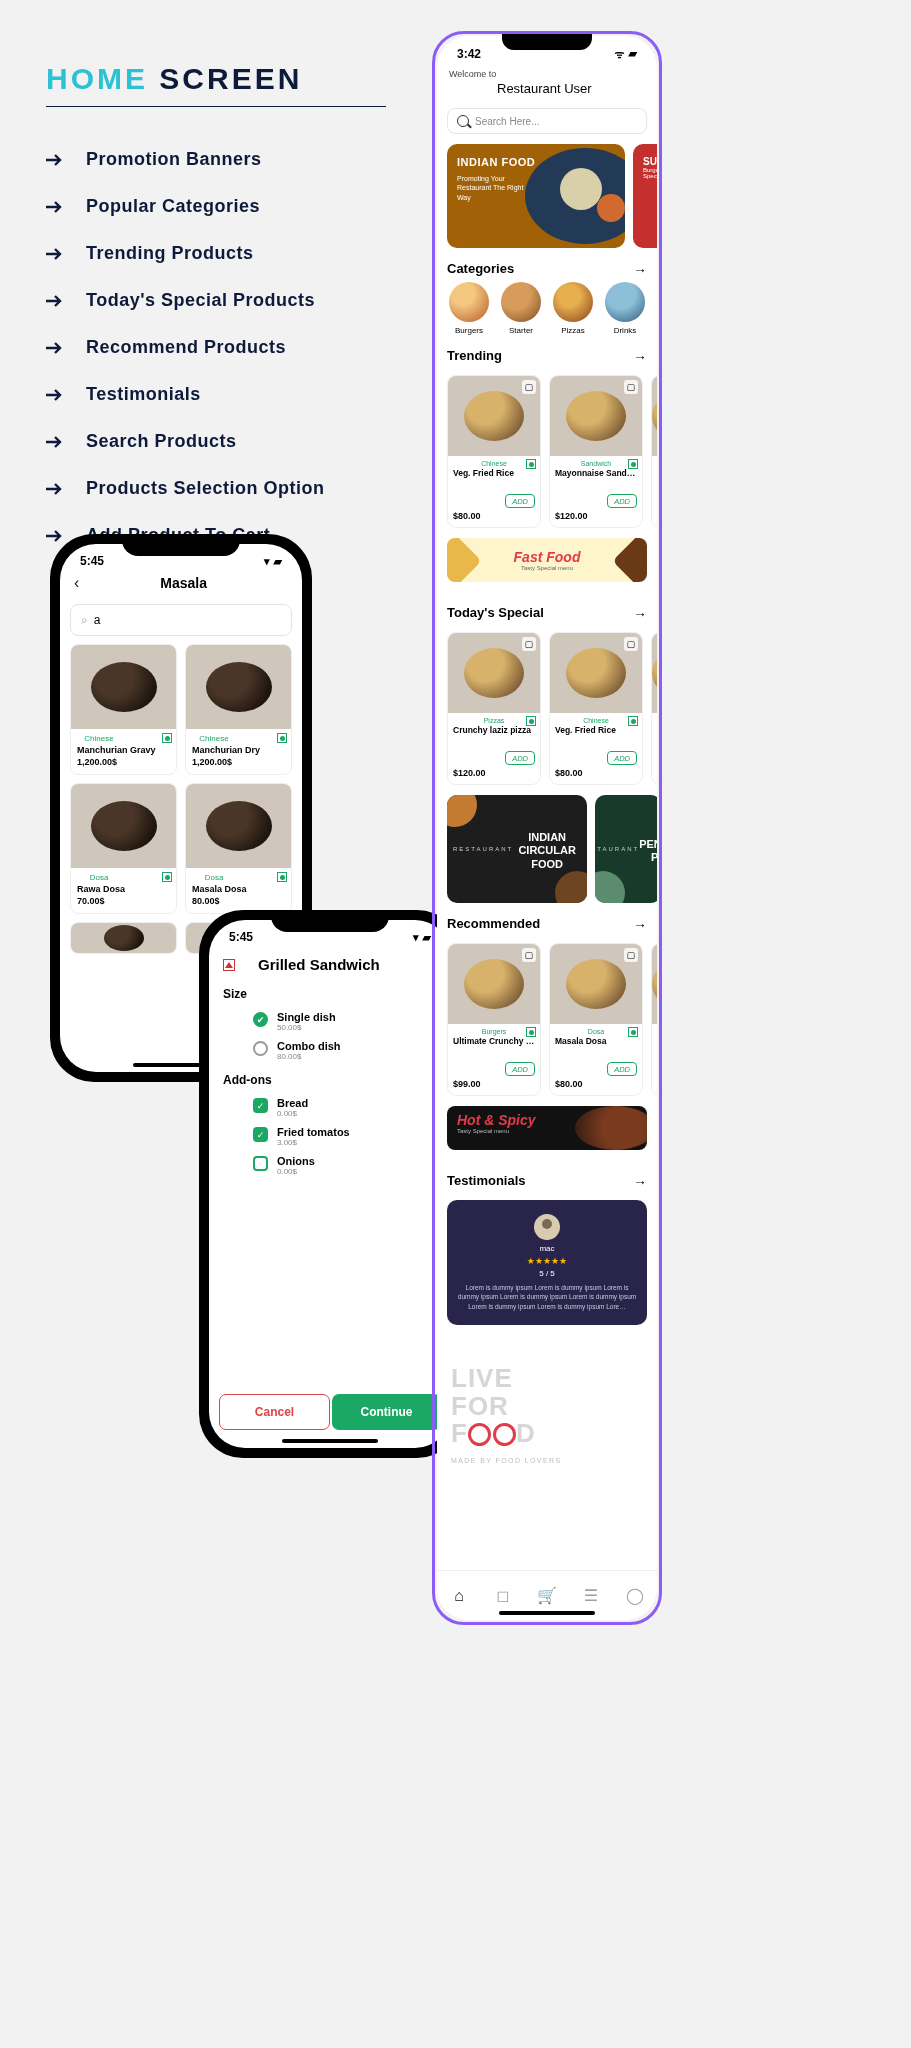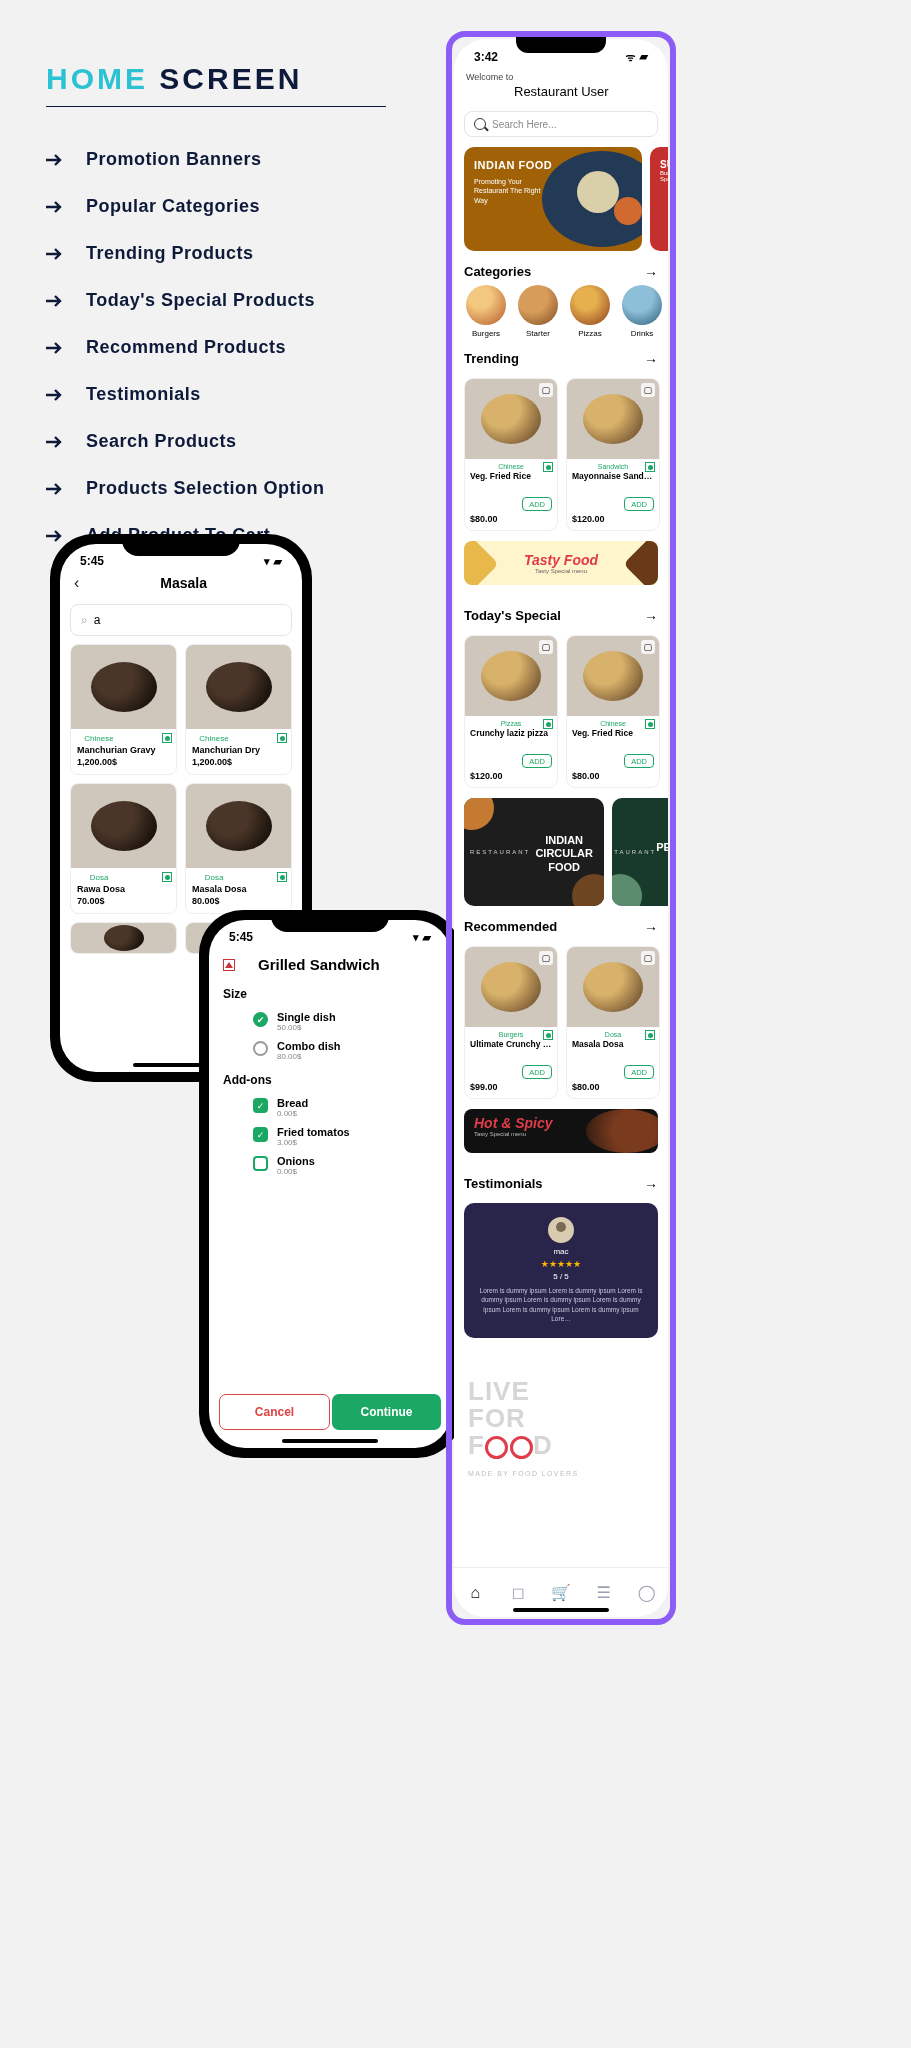--- a/index.html
+++ b/index.html
@@ -65,21 +65,21 @@
   .opt .chk.on{ background:#1ba764; }
   .opt .txt .nm { font-size:11px; font-weight:600; }
   .opt .txt .pr { font-size:8px; color:#888; }
   .cta-row { position:absolute; left:10px; right:10px; bottom:18px; display:flex; gap:2px; }
   .cta-row button { flex:1; height:36px; border-radius:7px; font-size:12px; font-weight:700; border:none; }
   .cta-row .cancel { background:#fff; border:1px solid #d44; color:#d44; }
   .cta-row .cont { background:#1ba764; color:#fff; }
   .homebar { position:absolute; bottom:5px; left:50%; transform:translateX(-50%); width:96px; height:4px; background:#000; border-radius:3px; }
 
   
-  #p3 { left:446px; top:31px; width:230px; height:1594px; border-radius:19px; border:6px solid #8b5cf6; background:transparent; }
+  #p3 { left:432px; top:31px; width:230px; height:1594px; border-radius:32px; border:3px solid #8b5cf6; background:transparent; }
   #p3 .screen { inset:2px; border-radius:32px; }
   #p3 .notch { width:90px; height:16px; border-radius:0 0 12px 12px; }
   .h-head { padding:6px 12px 8px; }
   .h-head .wel { font-size:9px; color:#444; }
   .h-head .nm { font-size:13px; font-weight:400; margin-top:2px;padding-left:48px; }
   .h-search { margin:4px 10px 10px; border:1px solid #e5e5e5; border-radius:8px; padding:6px 9px; display:flex; align-items:center; gap:6px; font-size:10px; color:#888; }
   .h-search .mag{ width:12px; height:12px; border:1.6px solid #333; border-radius:50%; position:relative;}
   .h-search .mag::after{content:''; position:absolute; width:5px; height:1.6px; background:#333; transform:rotate(45deg); right:-4px; bottom:-1px;}
   .banner-row { display:flex; gap:8px; padding:0 10px; }
   .banner { height:104px; border-radius:10px; position:relative; color:#fff; padding:12px 10px; overflow:hidden; flex-shrink:0; }
@@ -109,21 +109,21 @@
   .hcard-row { display:flex; gap:8px; padding:6px 10px 0; overflow:hidden; }
   .hcard { width:94px; flex-shrink:0; border:1px solid #eee; border-radius:9px; overflow:hidden; position:relative;}
   .hcard .img { height:80px; background:#cfc7bc; position:relative;}
   .hcard .img .disc{position:absolute;inset:0;margin:auto;width:60px;height:50px;border-radius:50%;background:radial-gradient(circle at 35% 30%, #d8b26a 0 35%, #6a492a 90%);}
   .hcard .bm { position:absolute; right:4px; top:4px; width:14px; height:14px; background:#ffffffcc; border-radius:3px; display:flex;align-items:center;justify-content:center;font-size:9px;}
   .hcard .meta{ padding:4px 5px 6px; position:relative;}
   .hcard .cat{ font-size:7px; color:#1ba764; width:auto;}
   .hcard .nm{ font-size:8.5px; font-weight:700; margin:1px 0 3px; white-space:nowrap; overflow:hidden; text-overflow:ellipsis;}
   .hcard .row2{display:flex; justify-content:space-between; align-items:center;}
   .hcard .pr{font-size:9px; font-weight:800;margin-top:30px;}
-  .hcard .add{font-size:7.5px; color:#1ba764; border:1px solid #1ba764; border-radius:4px; padding:1.5px 6px;}
+  .hcard .add{font-size:7.5px; color:#1ba764; border:1px solid #1ba764; border-radius:4px; padding:1.5px 6px;font-style:italic;}
   .hcard .veg{ position:absolute; top:3px; right:4px;}
   .hcard.partial { width:28px; }
   .hcard.partial .meta{opacity:.9;}
   .hcard.partial .nm{font-size:8px;}
 
   .midbanner{ margin:10px; height:44px; border-radius:8px; background:#fff5cc; position:relative; overflow:hidden; display:flex; flex-direction:column; align-items:center; justify-content:center;}
   .midbanner .t{ color:#e03c4a; font-weight:800; font-style:italic; font-size:14px;}
   .midbanner .s{ font-size:6px; color:#666;}
   .midbanner::before,.midbanner::after{content:'';position:absolute;width:42px;height:42px;background:#e8b84a;border-radius:6px;transform:rotate(45deg);}
   .midbanner::before{left:-16px;top:2px;}
@@ -505,21 +505,21 @@
             <div class="cat">Burg</div>
             <div class="nm">Lazi</div>
             <div class="row2">
               <span class="pr">$30</span>
             </div>
           </div>
         </div>
       </div>
 
     <div class="midbanner">
-      <div class="t">Tasty Food</div>
+      <div class="t">Fast Food</div>
       <div class="s">Tasty Special menu</div>
     </div>
 
     <div class="sec-row">
         <span class="lbl">Today's Special</span>
         <span class="arr">→</span>
       </div>
     <div class="hcard-row" id="spec">
         <div class="hcard">
           <div class="img">

